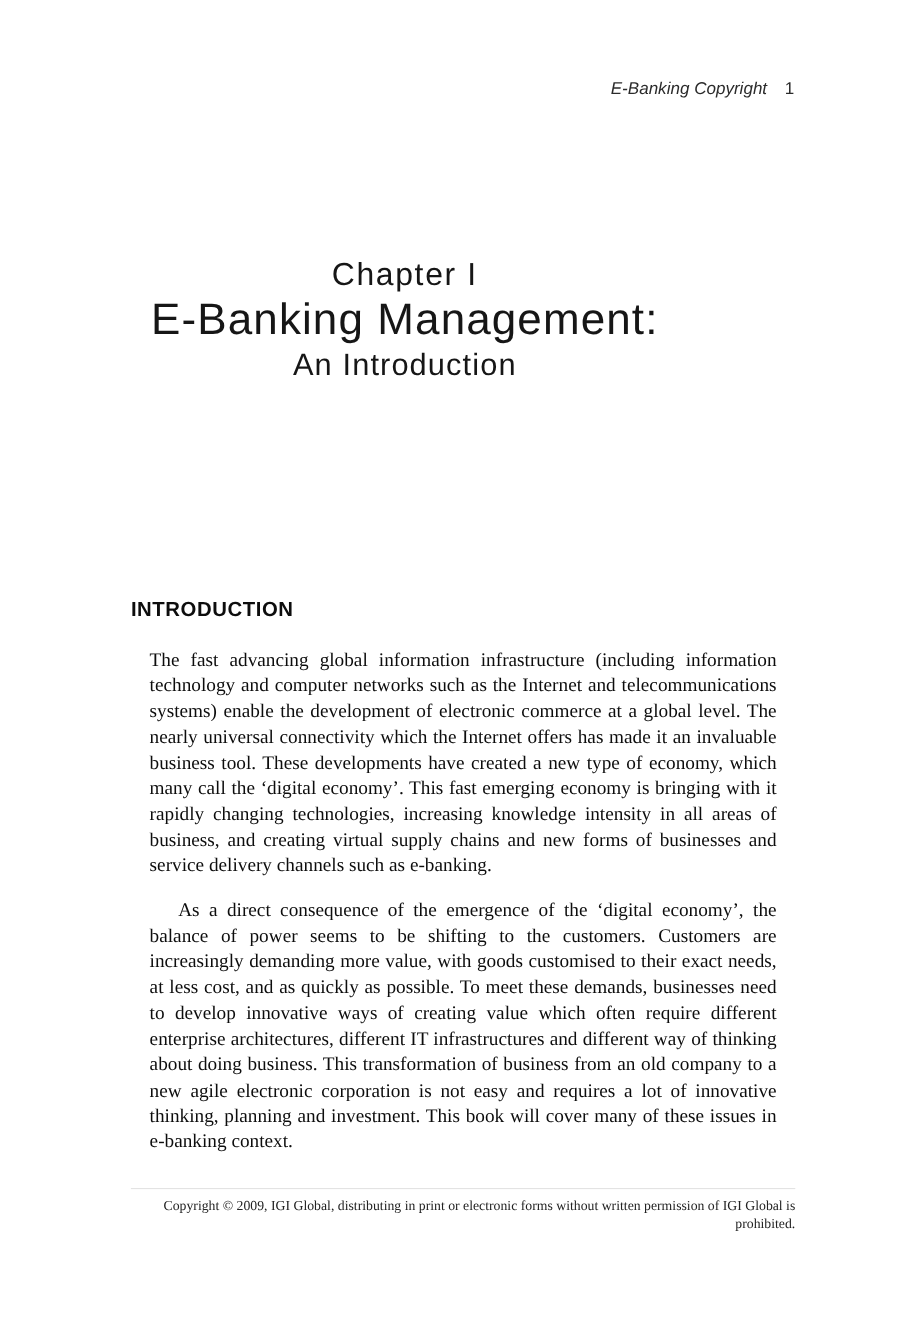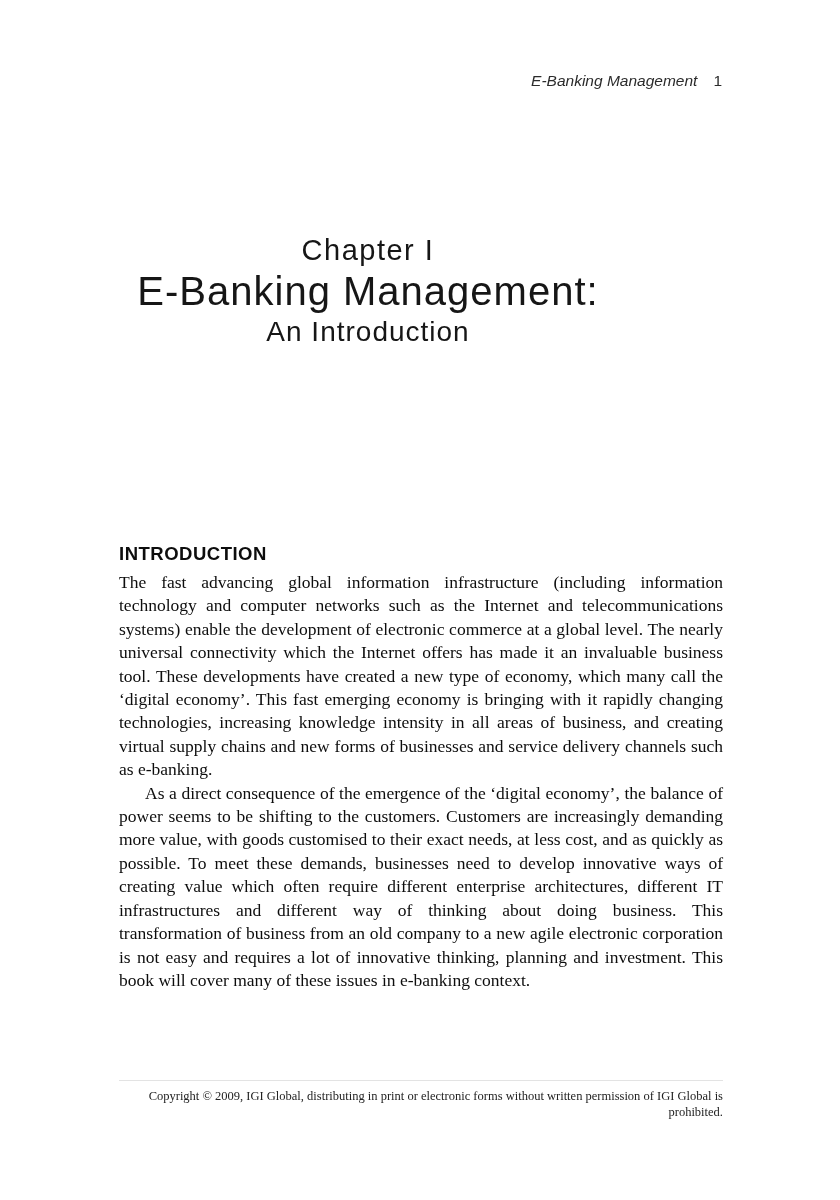--- a/index.html
+++ b/index.html
@@ -76,21 +76,21 @@
     top: 571px;
     left: 119px;
     width: 604px;
     font-family: "Liberation Serif", serif;
     font-size: 17.5px;
     line-height: 23.4px;
     text-align: justify;
     color: #0d0d0d;
   }
   .body-copy p {
-    margin: 0;
+    margin: 17px;
   }
   .body-copy p.indented {
     text-indent: 26px;
   }
   
   .page-footer {
     position: absolute;
     top: 1080px;
     left: 119px;
     width: 604px;
@@ -102,21 +102,21 @@
     color: #222222;
     text-align: right;
   }
 </style>
 </head>
 <body>
 
 <div class="page">
 
   <div class="running-header">
-    <span class="rtitle">E-Banking Management</span><span class="pgnum">1</span>
+    <span class="rtitle">E-Banking Copyright</span><span class="pgnum">1</span>
   </div>
 
   <div class="title-block">
     <div class="chapter-label">Chapter I</div>
     <div class="chapter-title">E-Banking Management:</div>
     <div class="chapter-subtitle">An Introduction</div>
   </div>
 
   <div class="section-heading">INTRODUCTION</div>
 

